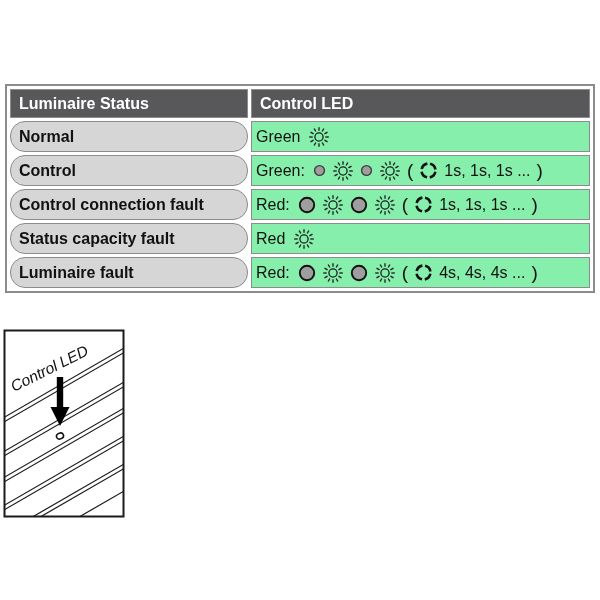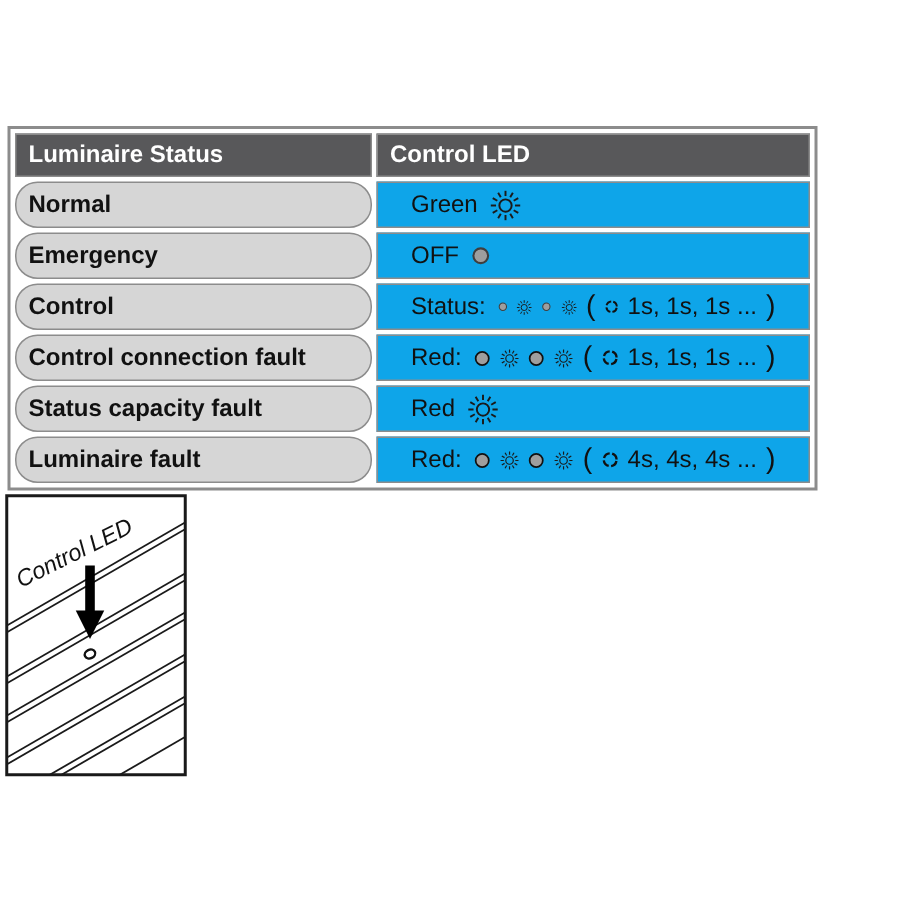--- a/index.html
+++ b/index.html
@@ -5,39 +5,39 @@
   :root{
     --border:#8c8c8c; --header-bg:#58585a; --header-text:#ffffff;
     --label-bg:#d6d6d6; --ink:#111111;
   }
   html,body{margin:0;padding:0;}
   body{
     width:600px;height:600px;background:#ffffff;position:relative;overflow:hidden;
     font-family:"Liberation Sans",sans-serif;color:var(--ink);
   }
   table.status-table{
-    position:absolute;left:5px;top:84px;width:540px;
+    position:absolute;left:5px;top:84px;width:590px;
     border-collapse:separate;border-spacing:3px;
     border:2px solid var(--border);background:#ffffff;table-layout:fixed;
   }
   .status-table col.c1{width:238px;}
   .status-table th,.status-table td{border:1px solid var(--border);}
   .status-table thead th{
     background:var(--header-bg);color:var(--header-text);
     font-size:16px;font-weight:bold;text-align:left;padding:3px 8px;height:21px;
     vertical-align:middle;
   }
   .status-table tbody th{
     background:var(--label-bg);color:var(--ink);
     font-size:16px;font-weight:bold;text-align:left;padding:2px 8px;height:25px;
     vertical-align:middle;
     border-radius:15px;
   }
   .status-table tbody td{
-    background:#0ea5e9;font-size:16px;padding:2px 22px;height:25px;vertical-align:middle;
+    background:#86efac;font-size:16px;padding:2px 4px;height:25px;vertical-align:middle;
   }
   .led-seq{display:flex;align-items:center;gap:6px;white-space:nowrap;}
   .led-seq .prefix{margin-right:2px;}
   .led-seq .paren{font-size:19px;font-weight:400;}
   .led-seq svg{display:block;}
   .figure-wrap{position:absolute;left:3px;top:329px;}
 </style>
 </head>
 <body>
 
@@ -72,35 +72,24 @@
                 <line x1="12.00" y1="5.70" x2="12.00" y2="2.20"></line>
                 <line x1="15.15" y1="6.54" x2="16.90" y2="3.51"></line>
                 <line x1="17.46" y1="8.85" x2="20.49" y2="7.10"></line>
                 <circle cx="12" cy="12" r="4.1"></circle>
               </g>
             </svg>
           </span>
         </td>
       </tr>
       <tr>
-        <th>Emergency</th>
-        <td>
-          <span class="led-seq">
-            <span class="prefix">OFF</span>
-            <svg width="13" height="13" viewBox="0 0 13 13">
-              <circle cx="6.5" cy="6.5" r="4.9" fill="#9e9e9e" stroke="#3f3f3f" stroke-width="1.4"></circle>
-            </svg>
-          </span>
-        </td>
-      </tr>
-      <tr>
         <th>Control</th>
         <td>
           <span class="led-seq">
-            <span class="prefix">Status:</span>
+            <span class="prefix">Green:</span>
             <svg width="13" height="13" viewBox="0 0 13 13">
               <circle cx="6.5" cy="6.5" r="4.9" fill="#9e9e9e" stroke="#3f3f3f" stroke-width="1.4"></circle>
             </svg>
             <svg width="22" height="22" viewBox="1 1 22 22">
               <g stroke="#1a1a1a" stroke-width="1.3" fill="none">
                 <line x1="18.30" y1="12.00" x2="21.80" y2="12.00"></line>
                 <line x1="17.46" y1="15.15" x2="20.49" y2="16.90"></line>
                 <line x1="15.15" y1="17.46" x2="16.90" y2="20.49"></line>
                 <line x1="12.00" y1="18.30" x2="12.00" y2="21.80"></line>
                 <line x1="8.85" y1="17.46" x2="7.10" y2="20.49"></line>

